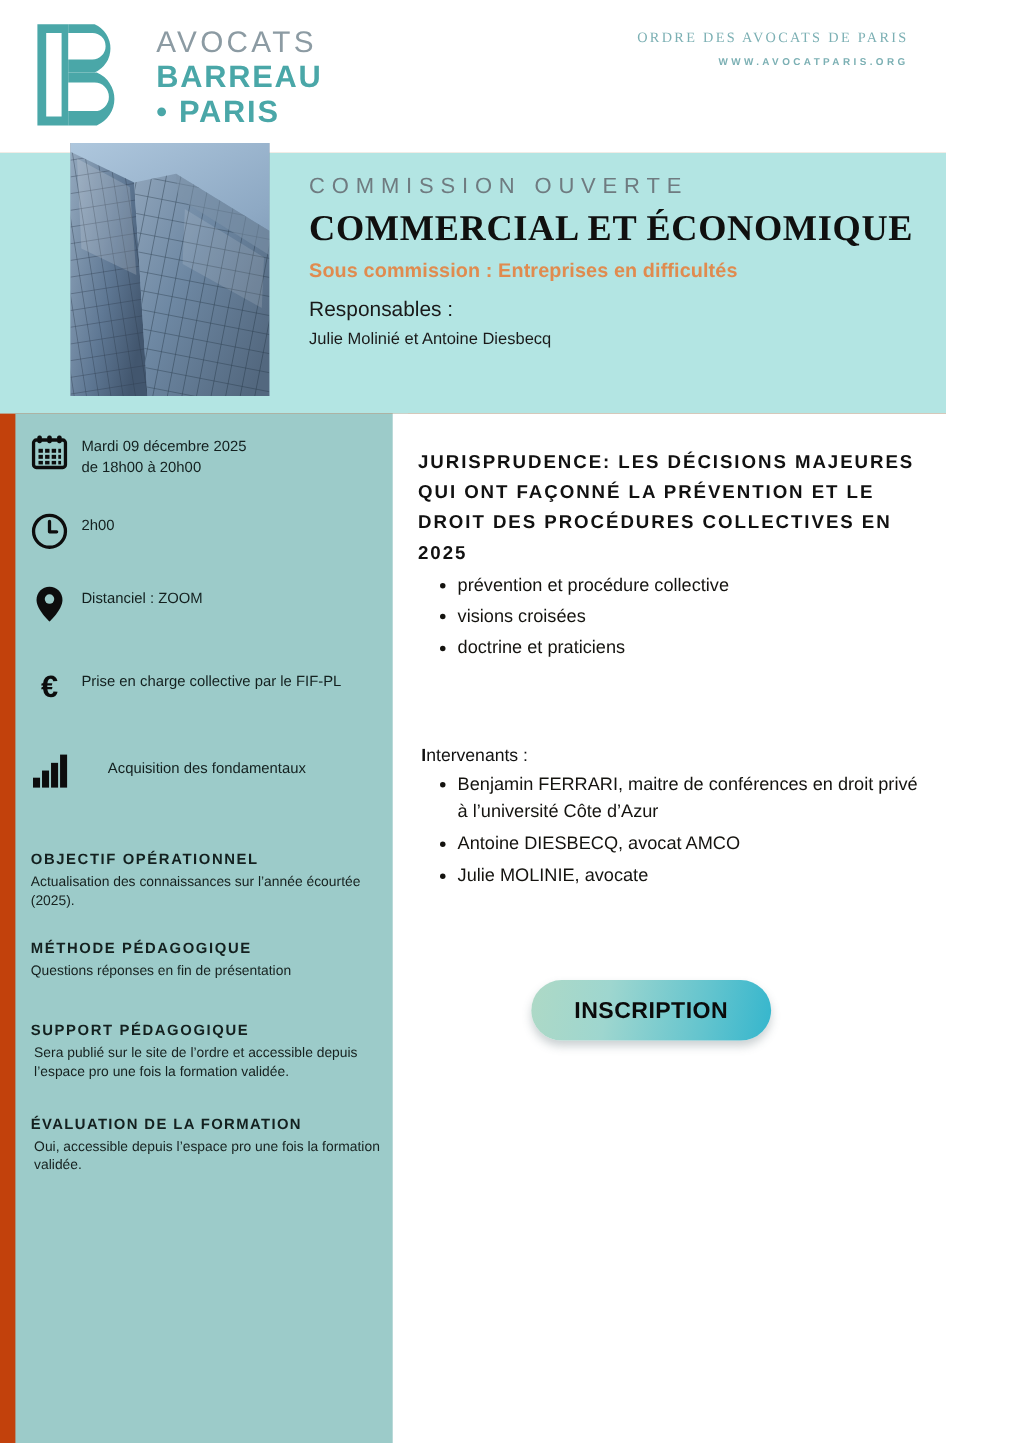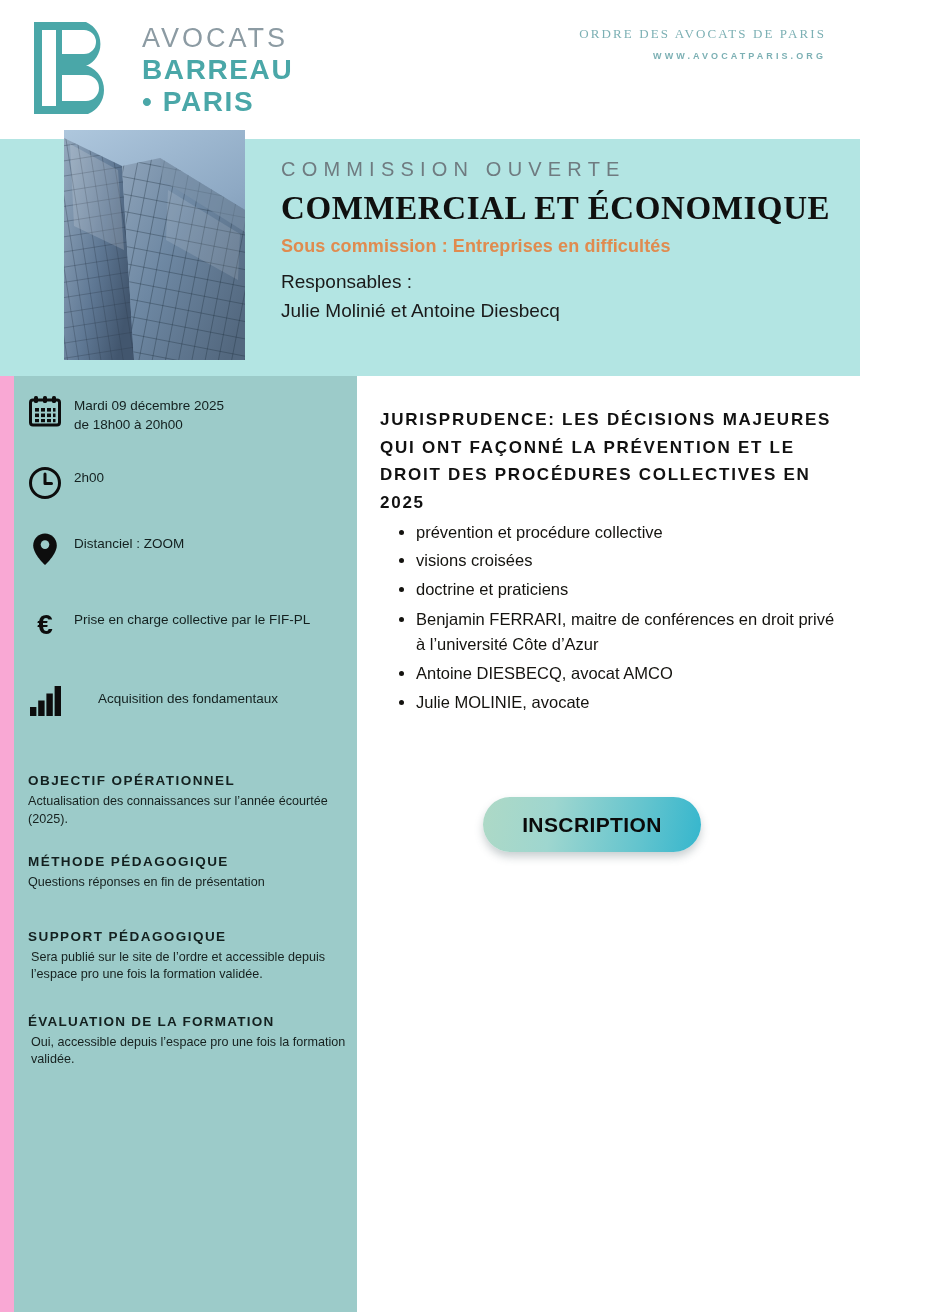--- a/index.html
+++ b/index.html
@@ -2,21 +2,21 @@
 <html><head>
 <meta charset="utf-8">
 <style>
   * { margin:0; padding:0; box-sizing:border-box; }
   html,body {
     width:928px; height:1312px;
     background:#ffffff;
     font-family:"Liberation Sans", sans-serif;
     overflow:hidden;
   }
-  .page { position:relative; width:860px; height:1312px; background:#f9a8d4; }
+  .page { position:relative; width:860px; height:1312px; background:#c2410c; }
 
   
   .header { position:relative; height:139px; background:#fff; }
   .logo-wrap { position:absolute; left:24px; top:16px; display:flex; align-items:center; gap:20px; }
   .logo-mark { width:98px; height:104px; flex:none; }
   .logo-text { line-height:1; padding-top:4px; }
   .logo-l1 { font-size:27px; letter-spacing:3.0px; color:#8c9ba3; font-weight:400; }
   .logo-l2 { font-size:28px; letter-spacing:1.6px; color:#4aa7a8; font-weight:700; margin-top:4px; }
   .logo-l3 { font-size:28px; letter-spacing:1.6px; color:#4aa7a8; font-weight:700; margin-top:4px; }
 
@@ -31,21 +31,21 @@
     overflow:hidden; background:#7f95ad;
   }
   .banner-text { position:absolute; left:281px; top:19px; right:20px; }
   .b-kicker { font-size:20px; letter-spacing:6.2px; color:#6f7b80; font-weight:400; }
   .b-title {
     font-family:"Liberation Serif", serif; font-weight:700;
     font-size:33px; letter-spacing:0.6px; color:#10100f; margin-top:9px;
   }
   .b-sub { font-size:18px; font-weight:700; color:#e08b4f; margin-top:9px; letter-spacing:0.1px; }
   .b-resp { font-size:19px; color:#1a1a1a; margin-top:14px; font-weight:400; }
-  .b-resp2 { font-size:19px; color:#1a1a1a; margin-top:7px; font-weight:400; }
+  .b-resp2 { font-size:15px; color:#1a1a1a; margin-top:7px; font-weight:400; }
 
   
   .body-split { position:relative; height:936px; }
   .sidebar {
     position:absolute; left:14px; top:0; width:357px; height:936px;
     background:#9ccbc9; padding:18px 20px 0 14px;
   }
   .main {
     position:absolute; left:357px; top:0; right:0; height:936px;
     background:#fff; padding:30px 22px 0 13px;
@@ -257,20 +257,23 @@
 
     <div class="main">
       <div class="m-title">JURISPRUDENCE: LES DÉCISIONS MAJEURES QUI ONT FAÇONNÉ LA PRÉVENTION ET LE DROIT DES PROCÉDURES COLLECTIVES EN 2025</div>
 
       <ul class="m-list">
         <li>prévention et procédure collective</li>
         <li>visions croisées</li>
         <li>doctrine et praticiens</li>
       </ul>
 
+      <div class="m-speak-head" style="margin-top:76px;">
+        <span>I</span><span class="thin">ntervenants :</span>
+      </div>
       <ul class="m-list" style="margin-top:4px;">
         <li style="line-height:1.52;">Benjamin FERRARI, maitre de conférences en droit privé à l’université Côte d’Azur</li>
         <li style="line-height:1.52;margin-top:4px;"> Antoine DIESBECQ, avocat AMCO</li>
         <li style="line-height:1.52;margin-top:4px;">Julie MOLINIE, avocate</li>
       </ul>
 
       <div class="btn-wrap">
         <button class="inscription-btn">INSCRIPTION</button>
       </div>
     </div>

